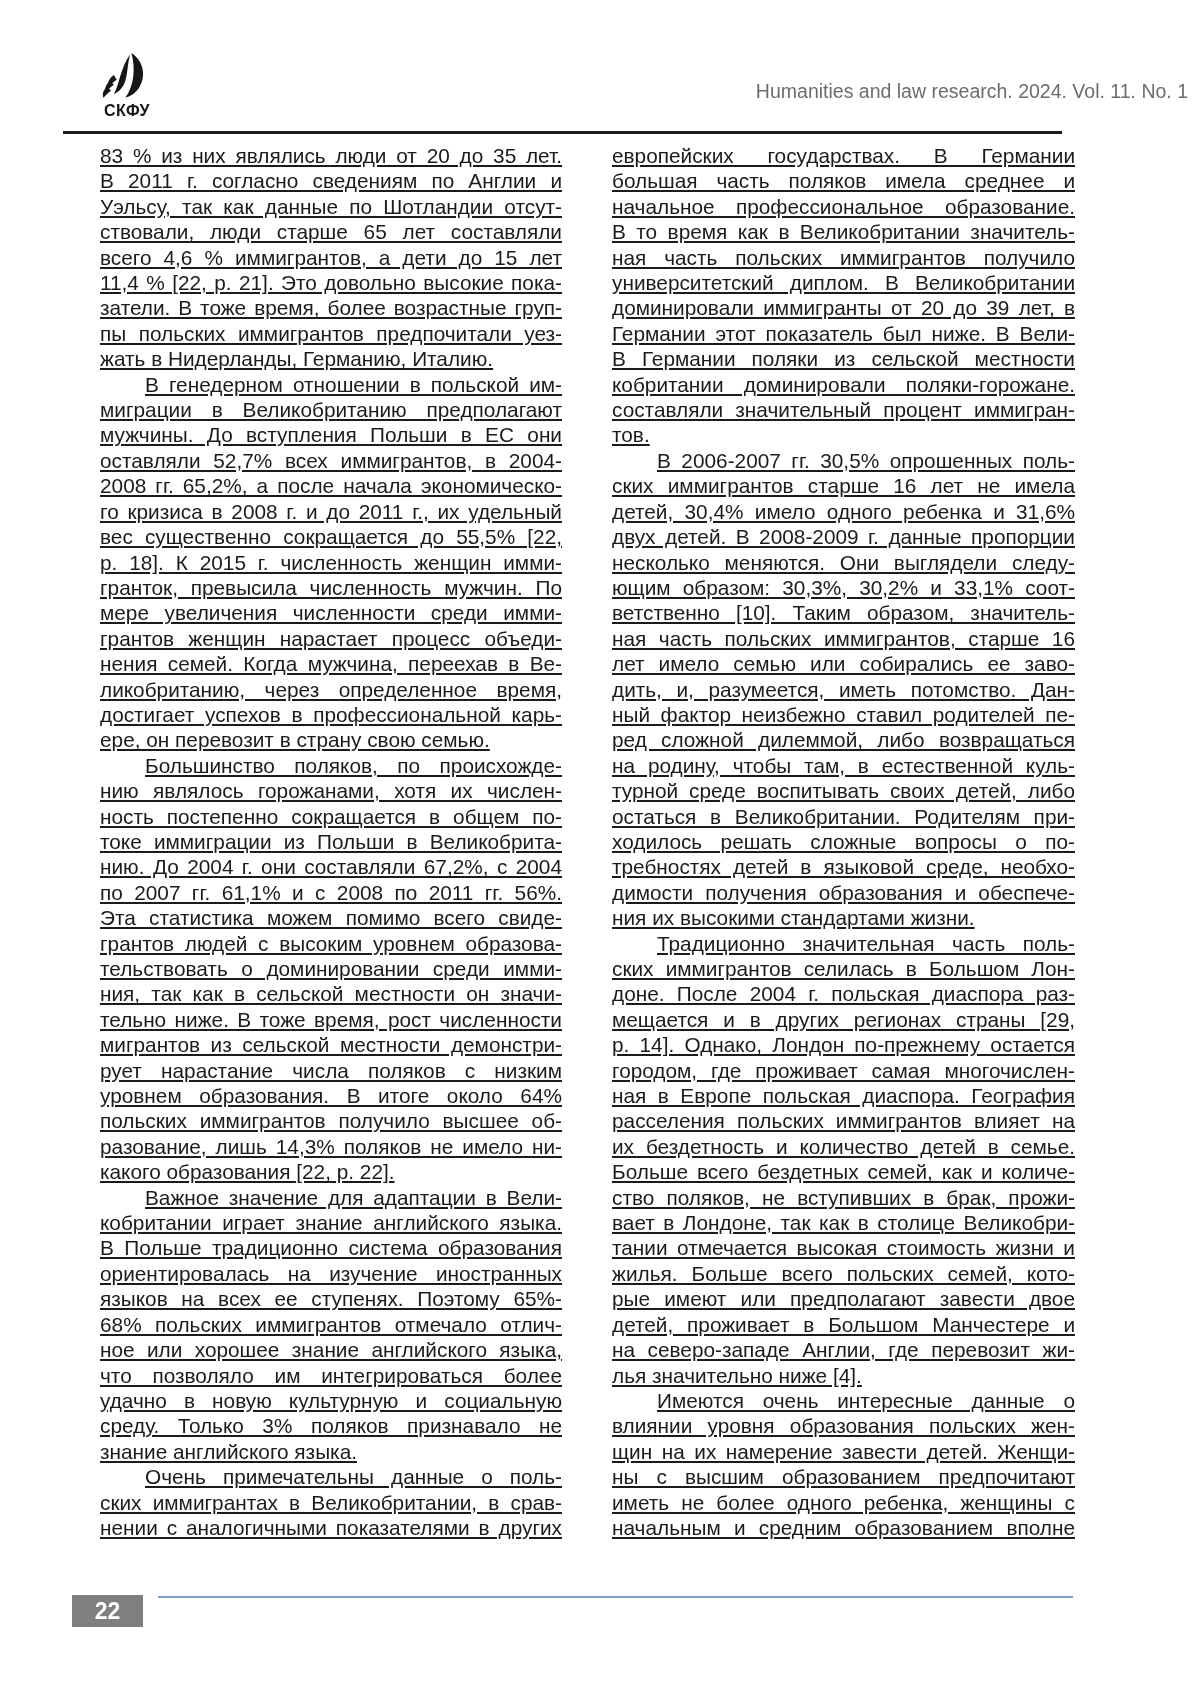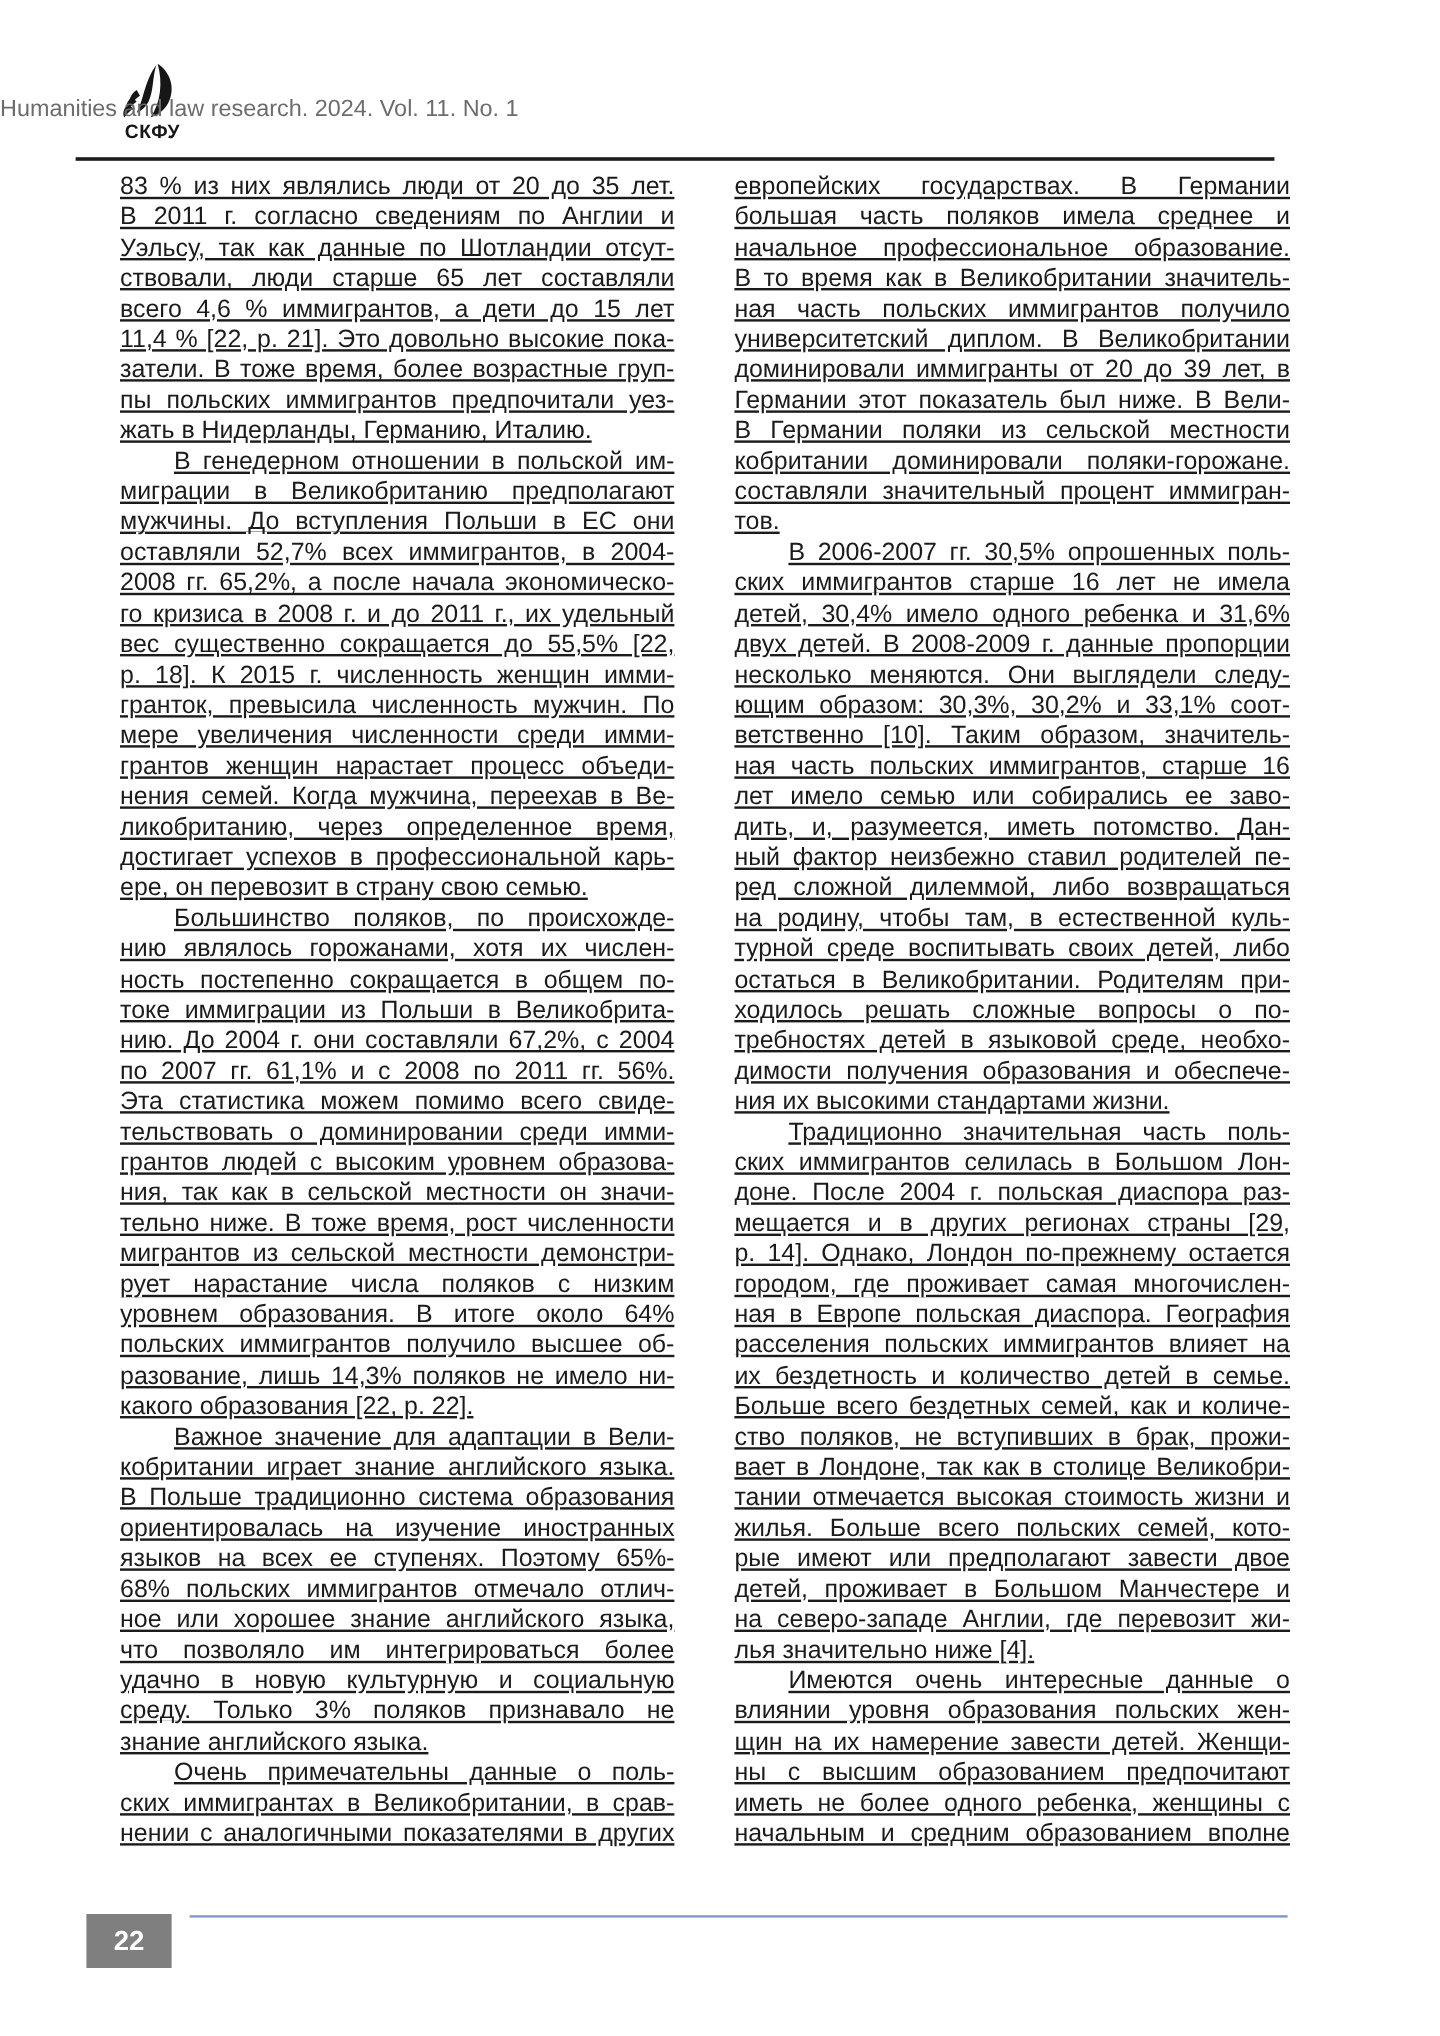--- a/index.html
+++ b/index.html
@@ -5,32 +5,32 @@
   html,body { margin:0; padding:0; background:#ffffff; }
   .page {
     position:relative; width:1200px; height:1697px; background:#ffffff;
     font-family:"Liberation Sans","DejaVu Sans",sans-serif; color:#1b1b1b;
     overflow:hidden;
   }
   
   .logo { position:absolute; left:84px; top:52px; width:86px; text-align:center; }
   .logo svg { width:56px; height:60px; display:block; margin:0 auto; }
   .logo-label { font-weight:bold; font-size:16px; letter-spacing:0.5px; color:#161616; margin-top:-10px; text-align:center; }
-  .journal-title { position:absolute; left:0; right:12px; top:80px; text-align:left; font-size:19.5px; color:#6c6c6c; }
+  .journal-title { position:absolute; left:0; right:12px; top:80px; text-align:right; font-size:19.5px; color:#6c6c6c; }
   .header-rule { position:absolute; left:63px; top:131px; width:999px; height:2.5px; }
   
   .col { position:absolute; top:143px; font-size:20.8px; line-height:25.4px;text-decoration:underline; }
   .col-left  { left:100px; width:462px; }
   .col-right { left:612px; width:463px; }
   .line { white-space:nowrap; text-align:justify; -moz-text-align-last:justify; text-align-last:justify; text-justify:inter-word; }
   .line.indent { padding-left:45px; }
   .line.last { -moz-text-align-last:left; text-align-last:left; }
   
   .page-badge {
-    position:absolute; left:72px; top:1595px; width:71px; height:45px;
+    position:absolute; left:72px; top:1595px; width:71px; height:32px;
     color:#ffffff; font-weight:bold; font-size:23px;
     display:flex; align-items:center; justify-content:center;
   }
   .footer-rule { position:absolute; left:158px; top:1596px; width:915px; height:2px; }
 </style>
 </head>
 <body>
 
 <div class="page">
 
@@ -77,22 +77,22 @@
         <div class="line">ликобританию, через определенное время,</div>
         <div class="line">достигает успехов в профессиональной карь-</div>
         <div class="line last">ере, он перевозит в страну свою семью.</div>
         <div class="line indent">Большинство поляков, по происхожде-</div>
         <div class="line">нию являлось горожанами, хотя их числен-</div>
         <div class="line">ность постепенно сокращается в общем по-</div>
         <div class="line">токе иммиграции из Польши в Великобрита-</div>
         <div class="line">нию. До 2004 г. они составляли 67,2%, с 2004</div>
         <div class="line">по 2007 гг. 61,1% и с 2008 по 2011 гг. 56%.</div>
         <div class="line">Эта статистика можем помимо всего свиде-</div>
+        <div class="line">грантов людей с высоким уровнем образова-</div>
         <div class="line">тельствовать о доминировании среди имми-</div>
-        <div class="line">грантов людей с высоким уровнем образова-</div>
         <div class="line">ния, так как в сельской местности он значи-</div>
         <div class="line">тельно ниже. В тоже время, рост численности</div>
         <div class="line">мигрантов из сельской местности демонстри-</div>
         <div class="line">рует нарастание числа поляков с низким</div>
         <div class="line">уровнем образования. В итоге около 64%</div>
         <div class="line">польских иммигрантов получило высшее об-</div>
         <div class="line">разование, лишь 14,3% поляков не имело ни-</div>
         <div class="line last">какого образования [22, p. 22].</div>
         <div class="line indent">Важное значение для адаптации в Вели-</div>
         <div class="line">кобритании играет знание английского языка.</div>

